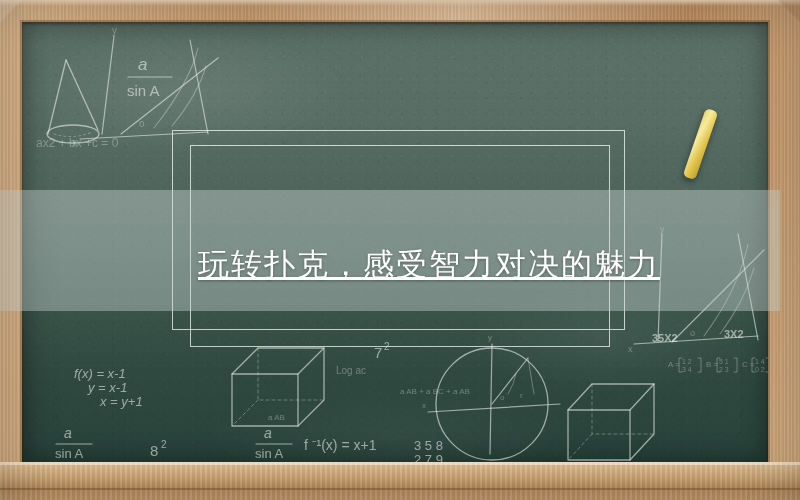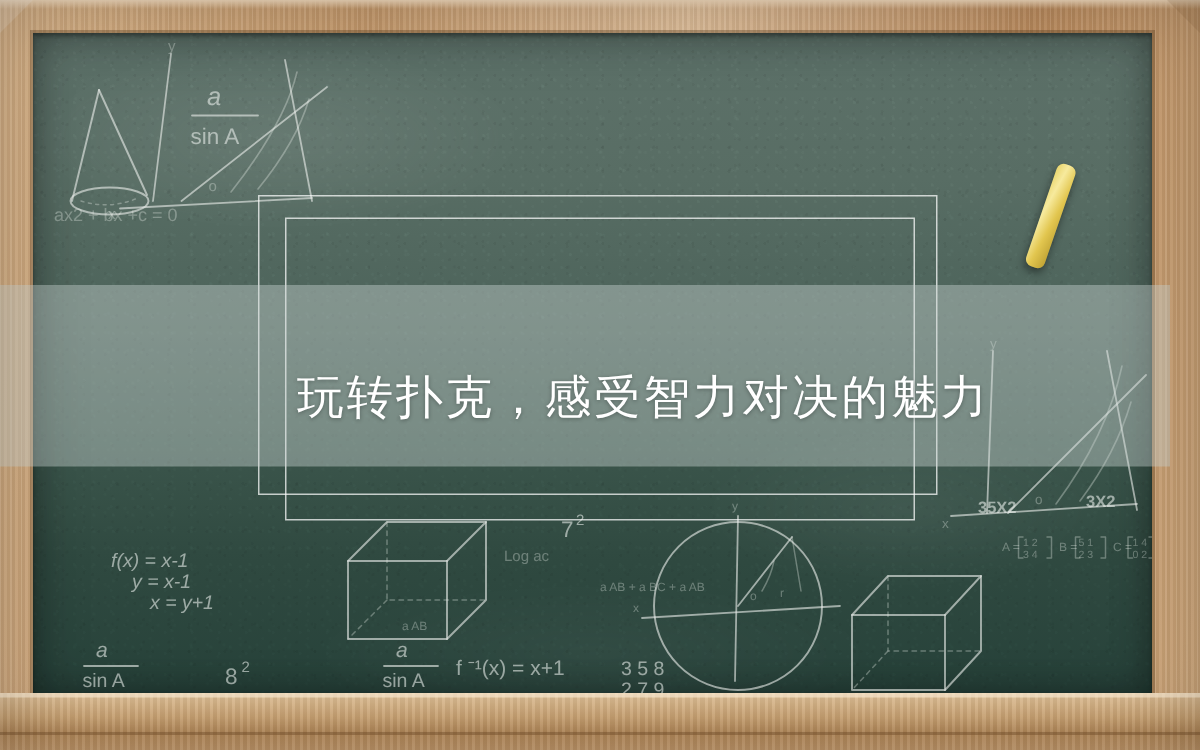--- a/index.html
+++ b/index.html
@@ -83,20 +83,21 @@
     background:rgba(205,214,211,.42);
   }
   .title{
     position:absolute;left:0;top:190px;width:780px;height:150px;
     display:flex;align-items:center;
     padding-left:198px;box-sizing:border-box;
     color:#ffffff;font-size:31px;letter-spacing:2px;
     font-family:"DejaVu Sans","Liberation Sans",sans-serif;
     text-shadow:0 1px 3px rgba(0,0,0,.32);
     white-space:nowrap;
+    text-decoration:underline;
   }
 
   
   .chalk-stick{position:absolute;border-radius:5px;}
   .stick-board{
     left:672px;top:86px;width:13px;height:72px;
     transform:rotate(19deg);
     background:linear-gradient(100deg,#e8d46a 0%,#f7ea9d 28%,#e2c64f 62%,#bfa233 100%);
     box-shadow:0 3px 6px rgba(0,0,0,.45);
   }

